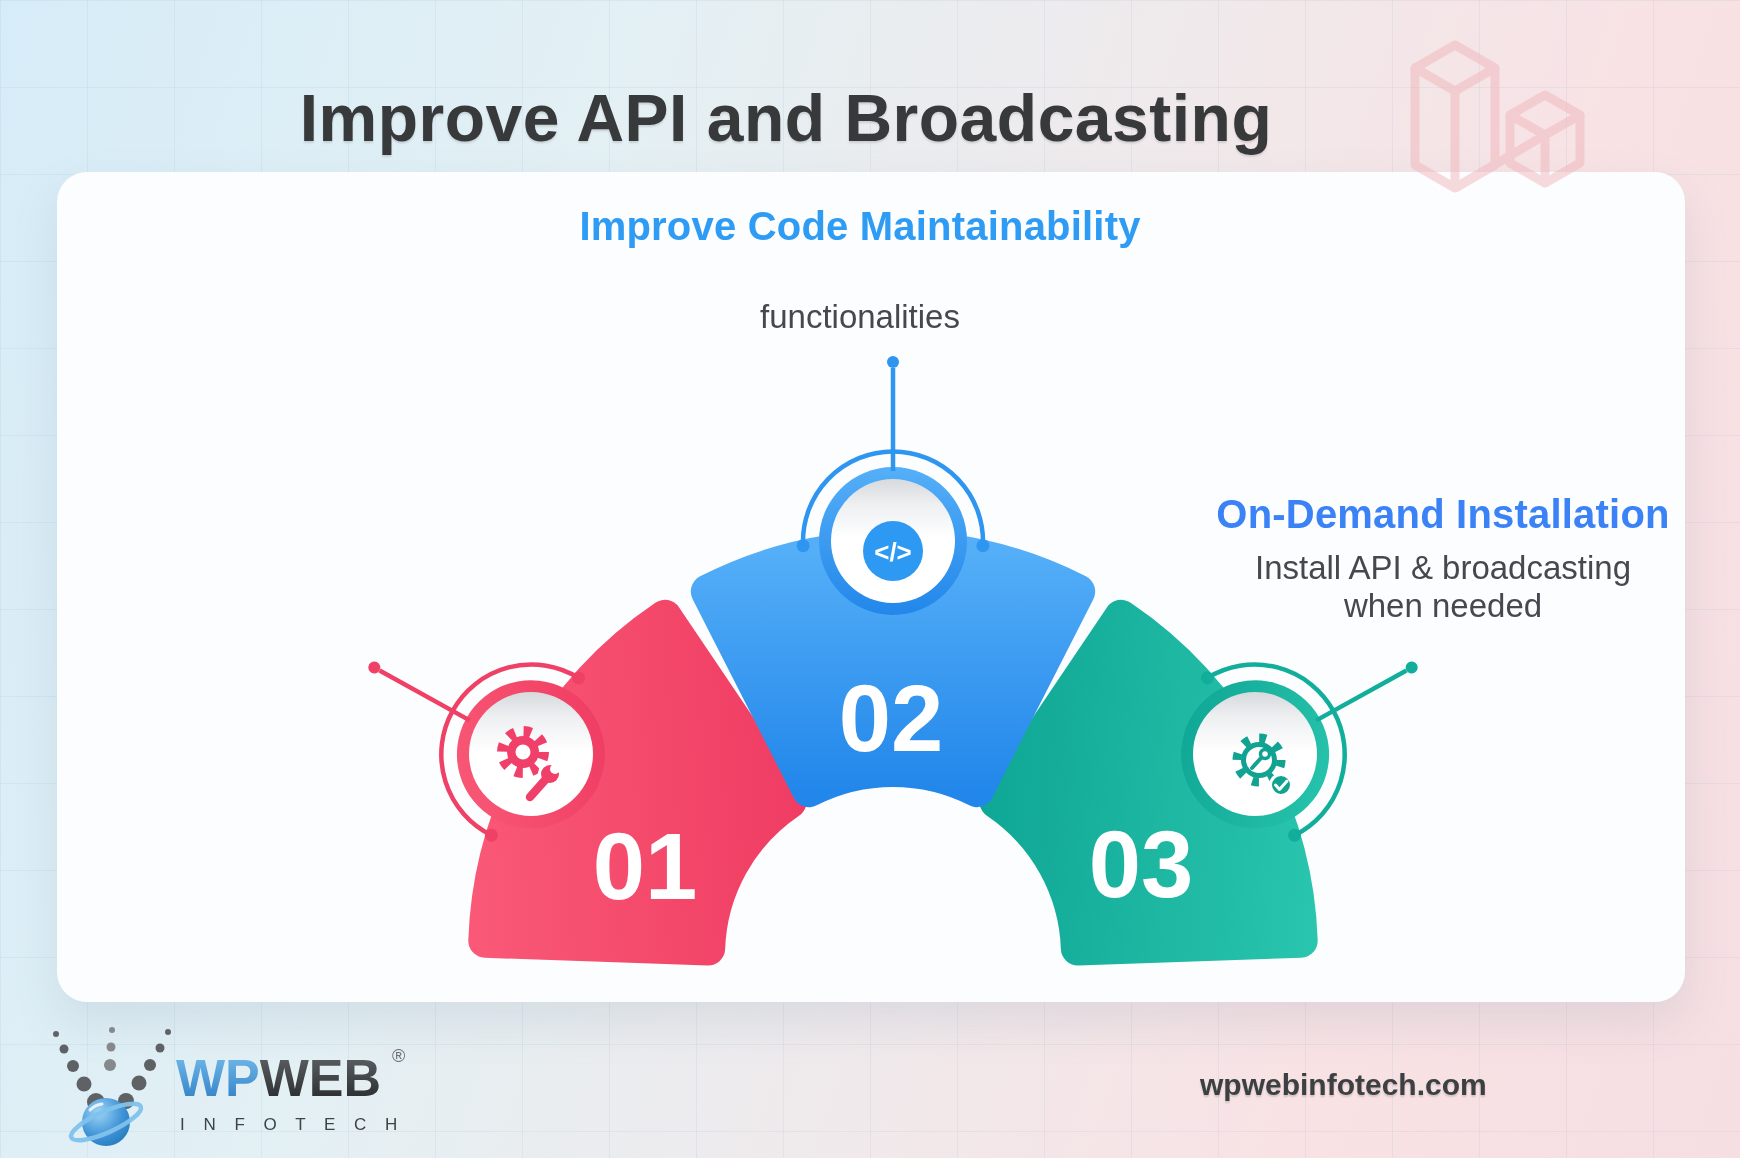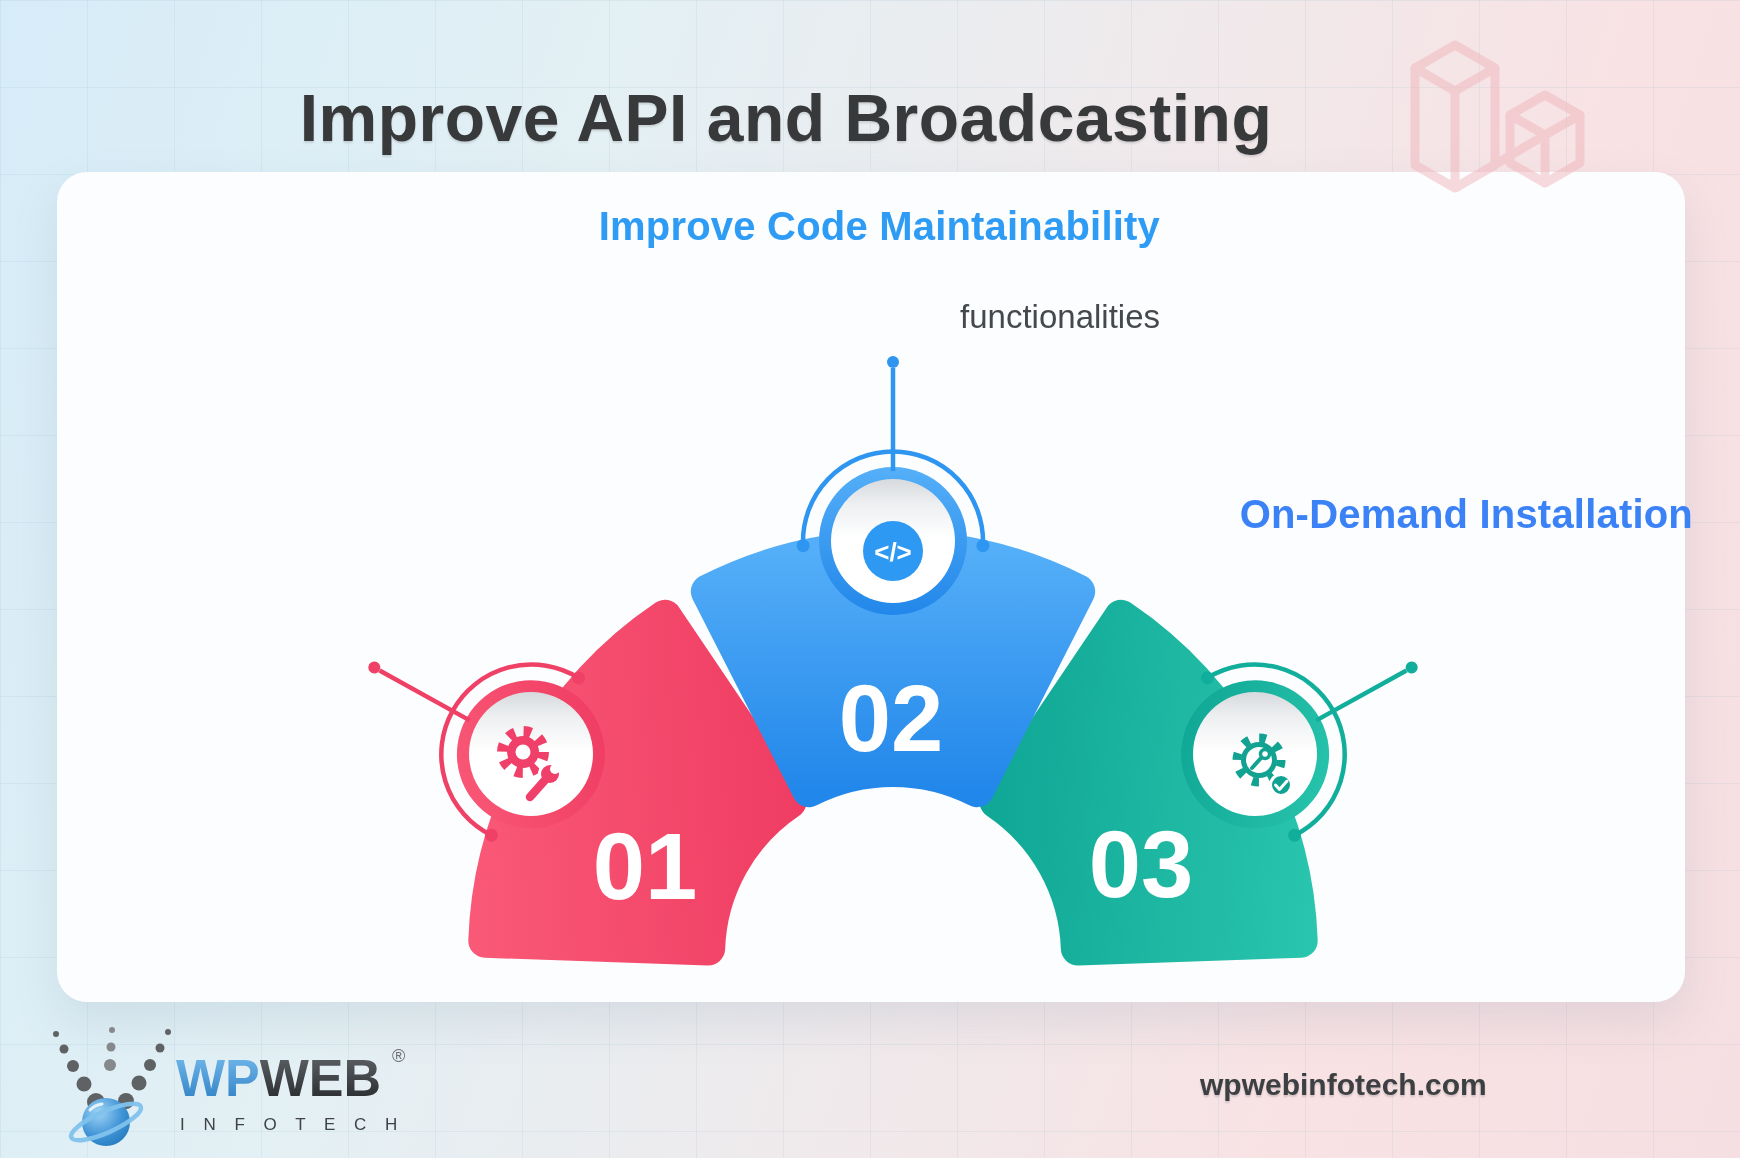--- a/index.html
+++ b/index.html
@@ -17,21 +17,21 @@
   .page-title{
     position:absolute;left:0;top:36px;width:1572px;text-align:center;
     font-size:66px;font-weight:800;color:#38393b;letter-spacing:.5px;
     text-shadow:0 2px 2px rgba(0,0,0,.12);
   }
   .card{
     position:absolute;left:57px;top:172px;width:1628px;height:830px;
     background:#fcfdfe;border-radius:30px;
     box-shadow:0 20px 45px rgba(110,135,160,.16);
   }
-  .step-text{position:absolute;text-align:right;}
+  .step-text{position:absolute;text-align:center;}
   .step-text h2{margin:0 0 12px 0;font-size:40px;font-weight:700;letter-spacing:.2px;}
   .step-text p{margin:0;font-size:33px;line-height:38px;color:#45494d;font-weight:400;}
   .step1-text{left:95px;top:492px;width:500px;}
   .step1-text h2{color:#f2436a;}
   .step2-text{left:560px;top:204px;width:600px;}
   .step2-text h2{color:#2e9cf4;}
   .step2-text p{line-height:37px;}
   .step3-text{left:1193px;top:492px;width:500px;}
   .step3-text h2{color:#3b82f6;}
   .fan-svg{position:absolute;left:0;top:0;}
@@ -69,20 +69,24 @@
 <div class="step-text step2-text">
   <h2>Improve Code Maintainability</h2>
   <p>
     <br>
     <span>functionalities</span>
   </p>
 </div>
 
 <div class="step-text step3-text">
   <h2>On-Demand Installation</h2>
+  <p>
+    <span>Install API &amp; broadcasting</span><br>
+    <span>when needed</span>
+  </p>
 </div>
 
 <svg class="fan-svg" width="1740" height="1158" viewBox="0 0 1740 1158" style="z-index:2;">
   <defs>
     <linearGradient id="gPink" x1="0" y1="0" x2="1" y2="1">
       <stop offset="0" stop-color="#fa5b78"></stop>
         <stop offset="1" stop-color="#ee3960"></stop>
     </linearGradient>
     <linearGradient id="gBlue" x1="0" y1="0" x2="0" y2="1">
       <stop offset="0" stop-color="#55aff8"></stop>

